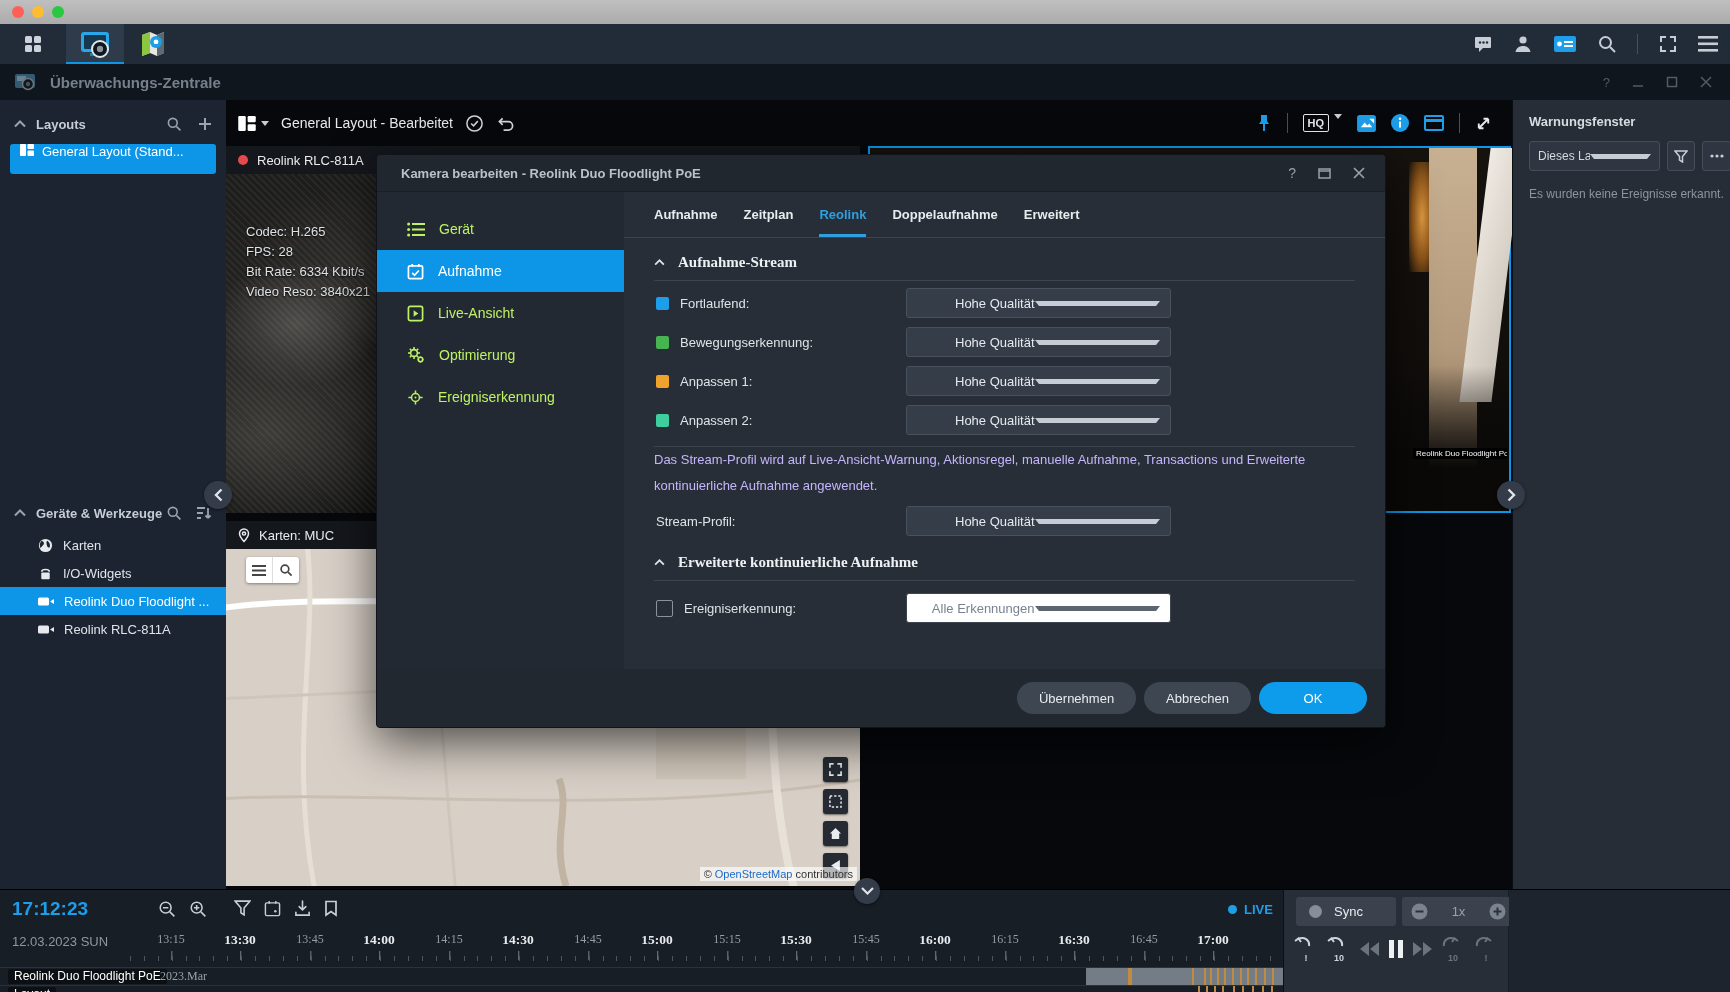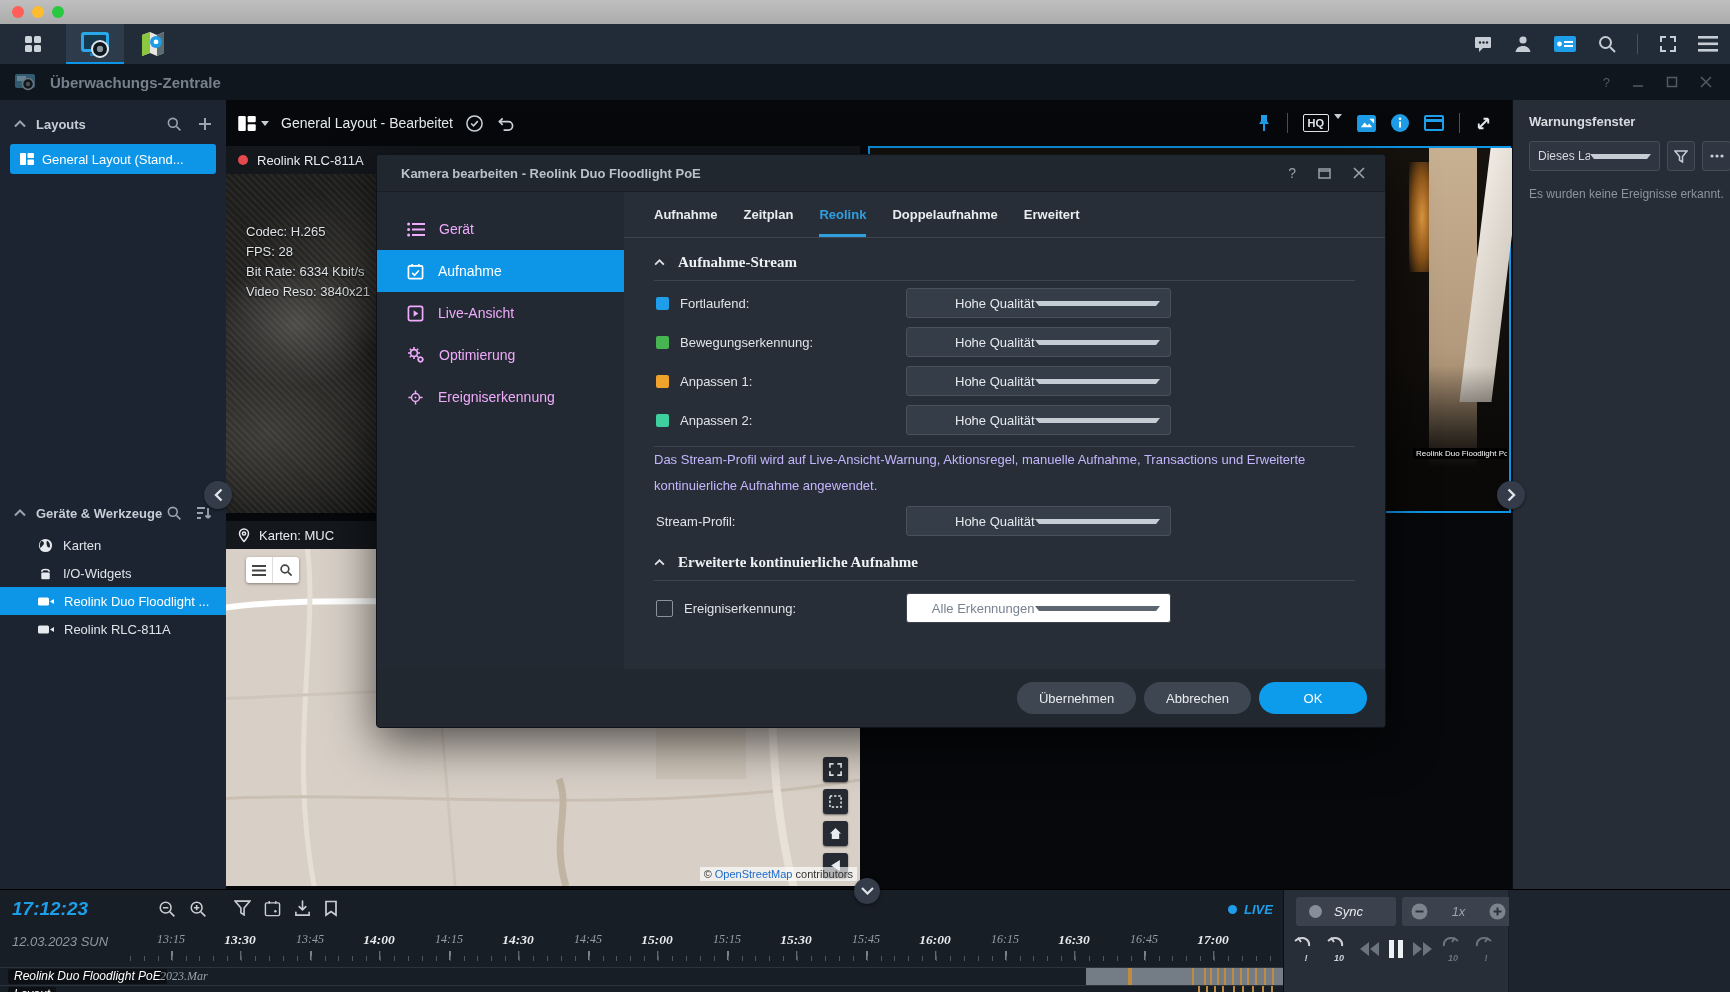--- a/index.html
+++ b/index.html
@@ -26,21 +26,21 @@
   
   .winheader{left:0;top:64px;width:1730px;height:36px;background:#10161d;display:flex;align-items:center;}
   .win-apptitle{color:#76808c;font-size:15px;font-weight:bold;margin-left:14px;}
   .win-controls{position:absolute;right:18px;display:flex;align-items:center;gap:22px;color:#525b66;font-size:13px;}
 
   
   .sidebar{left:0;top:100px;width:226px;height:789px;background:#1b2430;}
   .side-section{display:flex;align-items:center;padding:0 14px;height:28px;color:#aab2bc;}
   .side-section .title{color:#c6cdd5;font-weight:bold;font-size:13px;margin-left:10px;flex:1;}
   .side-ico{color:#9aa3ae;display:flex;align-items:center;}
-  .sel-item{margin:6px 10px 0 10px;height:30px;border-radius:3px;background:#0d96e8;display:flex;align-items:center;padding:0 10px;color:#fff;font-size:13px;white-space:nowrap;overflow:hidden;}
+  .sel-item{margin:6px 10px 0 10px;height:30px;border-radius:3px;background:#0d96e8;display:flex;align-items:flex-start;padding:0 10px;color:#fff;font-size:13px;white-space:nowrap;overflow:hidden;}
   .dev-item{height:28px;display:flex;align-items:center;padding-left:38px;color:#dfe4e9;font-size:13px;white-space:nowrap;overflow:hidden;}
   .dev-item .dico{margin-right:10px;color:#e6eaee;display:flex;}
   .dev-item.selected{background:#0d96e8;color:#fff;}
 
   
   .main{left:226px;top:100px;width:1286px;height:789px;background:#06080b;}
   .layout-toolbar{position:absolute;left:0;top:0;width:100%;height:46px;display:flex;align-items:center;}
   .lt-left{display:flex;align-items:center;margin-left:12px;color:#d3d9df;gap:12px;}
   .lt-title{color:#e6eaed;font-size:14px;}
   .lt-right{position:absolute;right:20px;display:flex;align-items:center;gap:15px;}
@@ -86,21 +86,21 @@
   .scope-dd span{flex:1;white-space:nowrap;overflow:hidden;}
   .sqbtn{width:28px;height:28px;background:#2f3641;border:1px solid #454d59;border-radius:3px;display:flex;align-items:center;justify-content:center;color:#c8ced5;}
   .alerts .empty{color:#8b949f;font-size:12px;padding:16px 0 0 16px;}
 
   
   .dialog{left:376px;top:154px;width:1008px;height:572px;background:#272e37;border:1px solid #10141a;border-radius:4px;box-shadow:0 14px 48px rgba(0,0,0,.65);z-index:40;}
   .dlg-titlebar{position:absolute;left:0;top:0;right:0;height:36px;background:#21272f;border-bottom:1px solid #1a1f26;border-radius:4px 4px 0 0;display:flex;align-items:center;}
   .dlg-title{color:#b9c1c9;font-size:13px;font-weight:bold;margin-left:24px;}
   .dlg-ctls{position:absolute;right:20px;display:flex;align-items:center;gap:22px;color:#99a1ab;font-size:14px;}
   .dlg-menu{position:absolute;left:0;top:37px;width:247px;bottom:0;background:#232932;border-radius:0 0 0 4px;}
-  .dlg-mi{height:42px;display:flex;align-items:center;padding-left:30px;gap:14px;color:#f0abfc;font-size:14px;}
+  .dlg-mi{height:42px;display:flex;align-items:center;padding-left:30px;gap:14px;color:#bef264;font-size:14px;}
   .dlg-mi.active{background:#0d96e8;color:#fff;}
   .dlg-mi .mico{display:flex;color:inherit;}
   .dlg-content{position:absolute;left:247px;top:37px;right:0;bottom:58px;overflow:hidden;}
   .tabs{display:flex;gap:26px;padding:0 30px;height:45px;align-items:center;border-bottom:1px solid #3c444e;}
   .tab{color:#e8ecef;font-size:13px;font-weight:bold;position:relative;height:100%;display:flex;align-items:center;}
   .tab.active{color:#2f9fe0;}
   .tab.active::after{content:"";position:absolute;left:0;right:0;bottom:0;height:3px;background:#2f9fe0;}
   .dlg-body{padding:0 30px;}
   .sec-head{display:flex;align-items:center;gap:13px;margin-top:16px;color:#eef1f4;}
   .sec-head .st{font-family:"Liberation Serif",serif;font-weight:bold;font-size:15px;}
@@ -113,21 +113,21 @@
   .dd span{flex:1;white-space:nowrap;overflow:hidden;}
   .dd.disabled{background:#ffffff;border-color:#3c444f;color:#788290;}
   .dd.disabled .caret{border-top-color:#5c6570;}
   .para{color:#c4b5fd;font-size:13px;line-height:26px;max-width:710px;}
   .chk{width:15px;height:15px;border:1px solid #8a929c;border-radius:2px;background:transparent;margin-left:2px;}
   .dlg-footer{position:absolute;left:0;bottom:0;right:0;height:58px;background:#212830;border-radius:0 0 4px 4px;display:flex;align-items:center;justify-content:flex-end;gap:8px;padding-right:18px;}
   .pill{height:32px;border-radius:16px;background:#3e4651;color:#e8ecef;font-size:13px;display:flex;align-items:center;justify-content:center;padding:0 22px;}
   .pill.ok{background:#0c9ceb;color:#fff;width:108px;padding:0;}
 
   
-  .bottombar{left:0;top:889px;width:1730px;height:103px;background:#181e26;border-top:1px solid #000;font-style:italic;}
+  .bottombar{left:0;top:889px;width:1730px;height:103px;background:#181e26;border-top:1px solid #000;}
   .clock{position:absolute;left:12px;top:8px;color:#1e9de8;font-size:19px;font-weight:bold;}
   .bdate{position:absolute;left:12px;top:44px;color:#8f97a2;font-size:13px;}
   .ticon-row{position:absolute;left:158px;top:10px;display:flex;gap:13px;color:#c9ced5;}
   .tick{position:absolute;top:42px;transform:translateX(-50%);font-family:"Liberation Serif",serif;font-size:12px;color:#959da7;}
   .tick.major{font-size:13.5px;font-weight:bold;color:#e8ebee;}
   .tick::after{content:"";position:absolute;left:50%;top:19px;width:1.5px;height:9px;background:#7a828c;}
   .ruler-minor{position:absolute;left:130px;top:66px;width:1160px;height:5px;background:repeating-linear-gradient(to right,#4e565f 0 1px,transparent 1px 13.9px);}
   .trackrow{position:absolute;left:0;width:1283px;height:17px;border-top:1px solid #2b323c;}
   .track-label{position:absolute;left:8px;top:1px;background:#0c0f13;color:#fff;font-size:12px;padding:0 6px;line-height:15px;border-radius:2px;white-space:nowrap;}
   .month-label{position:absolute;left:160px;top:1px;color:#99a1ab;font-size:12px;font-family:"Liberation Serif",serif;}

